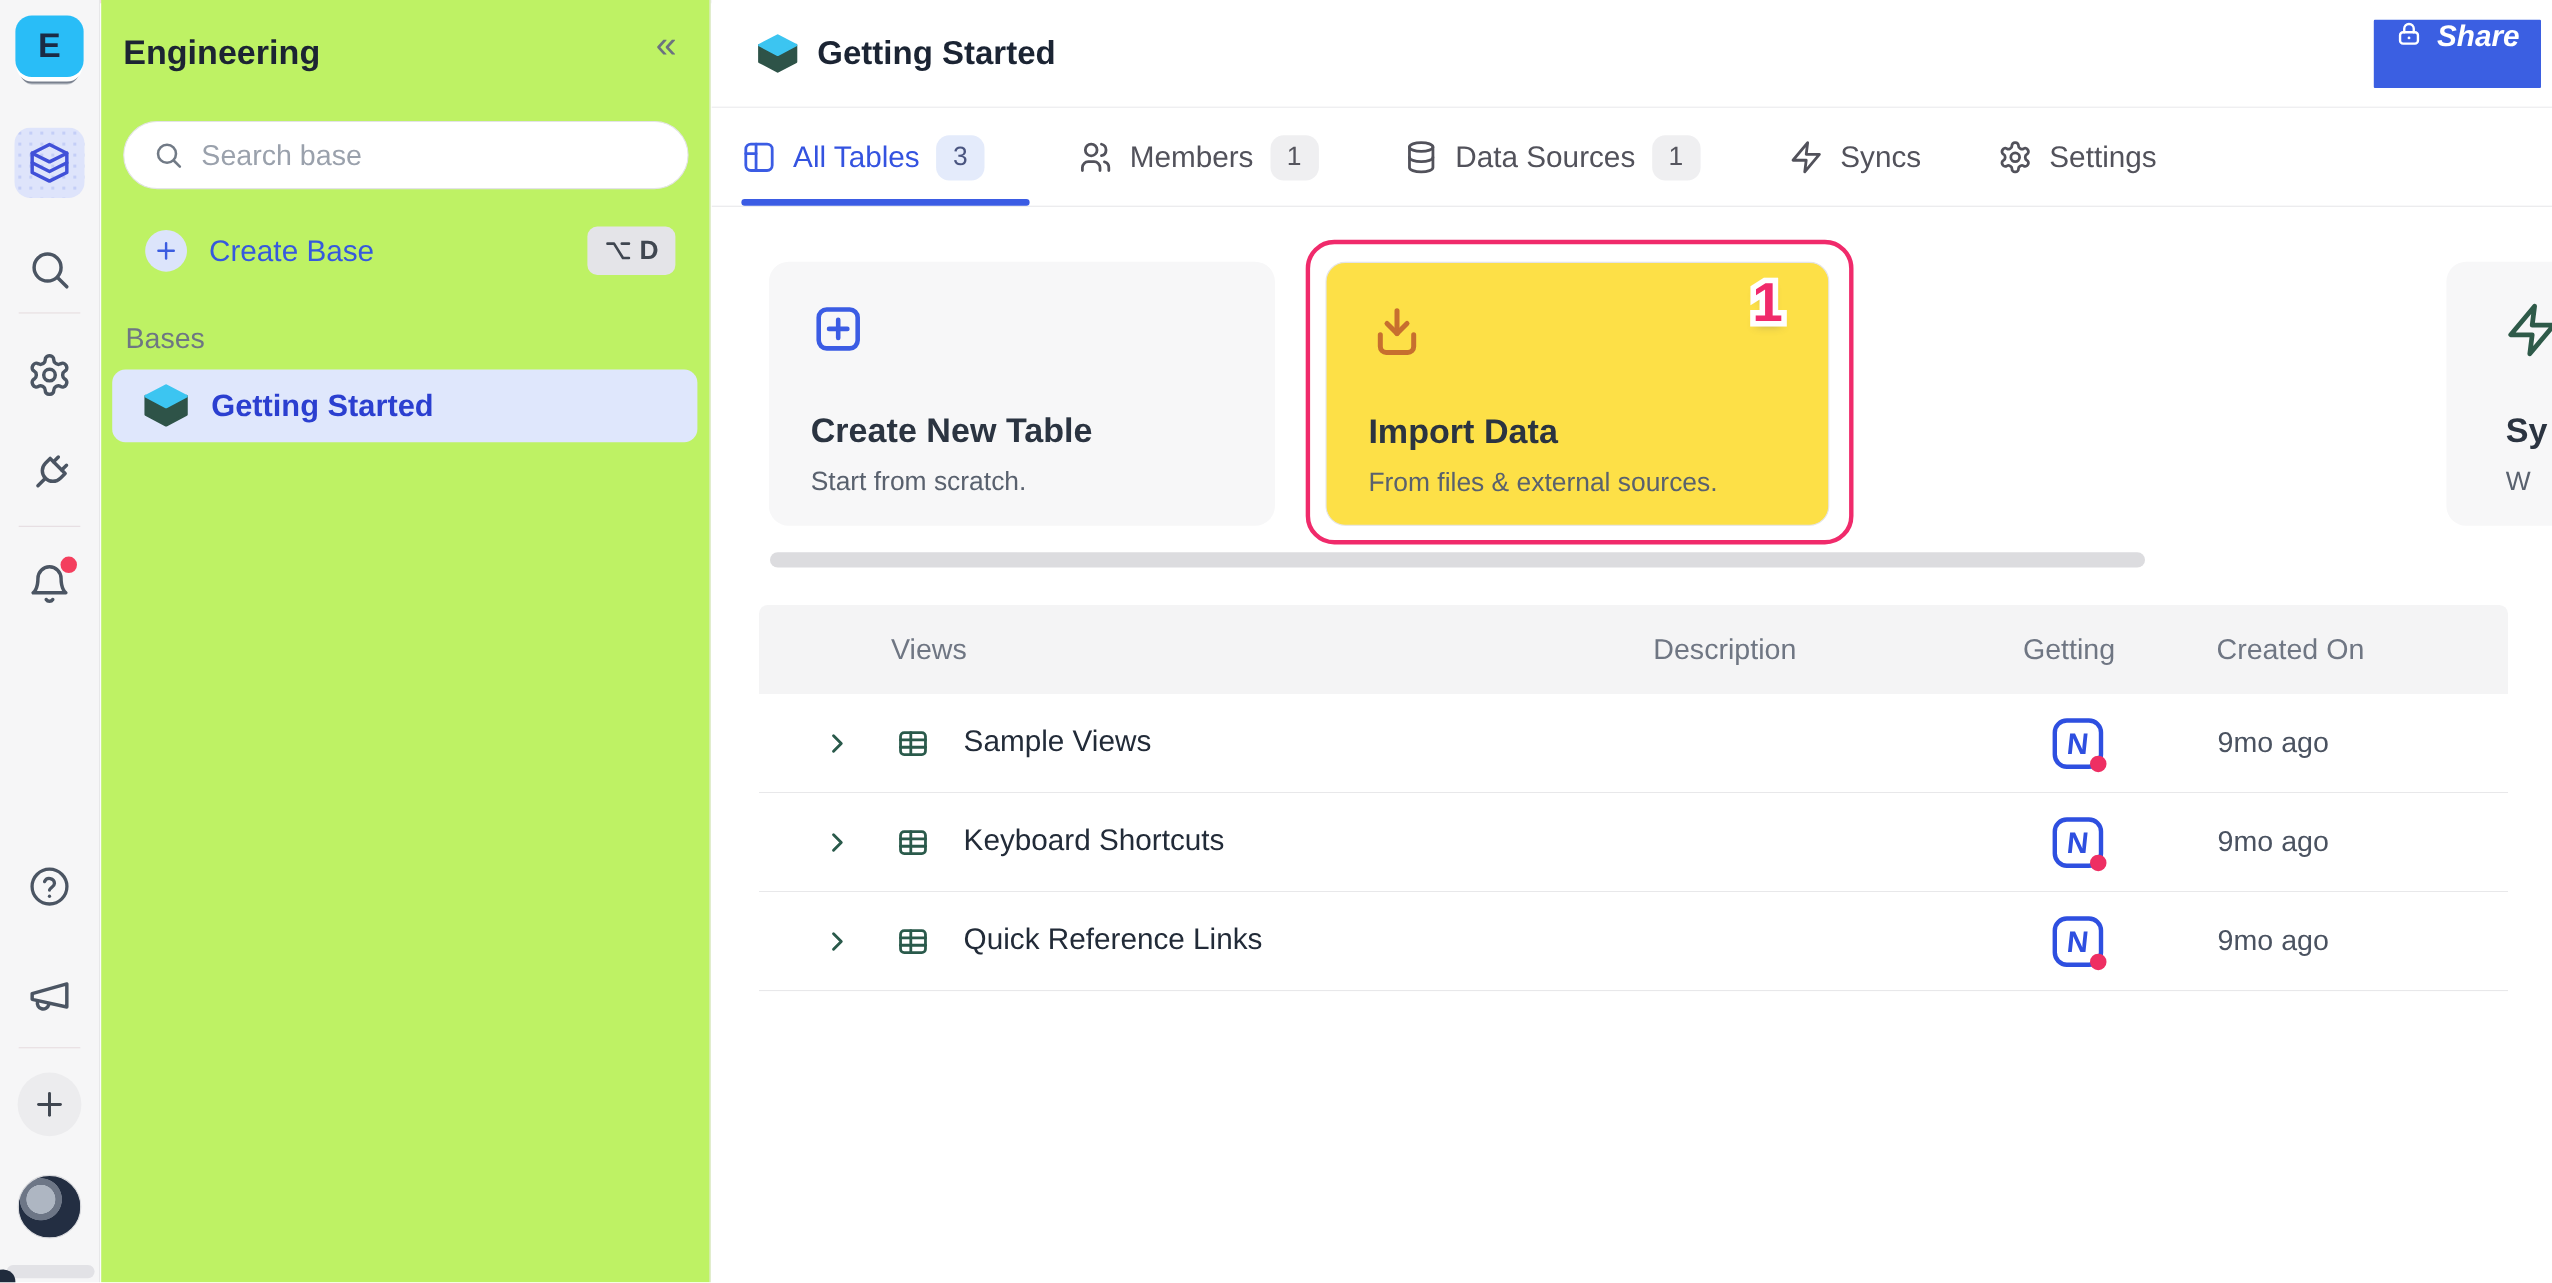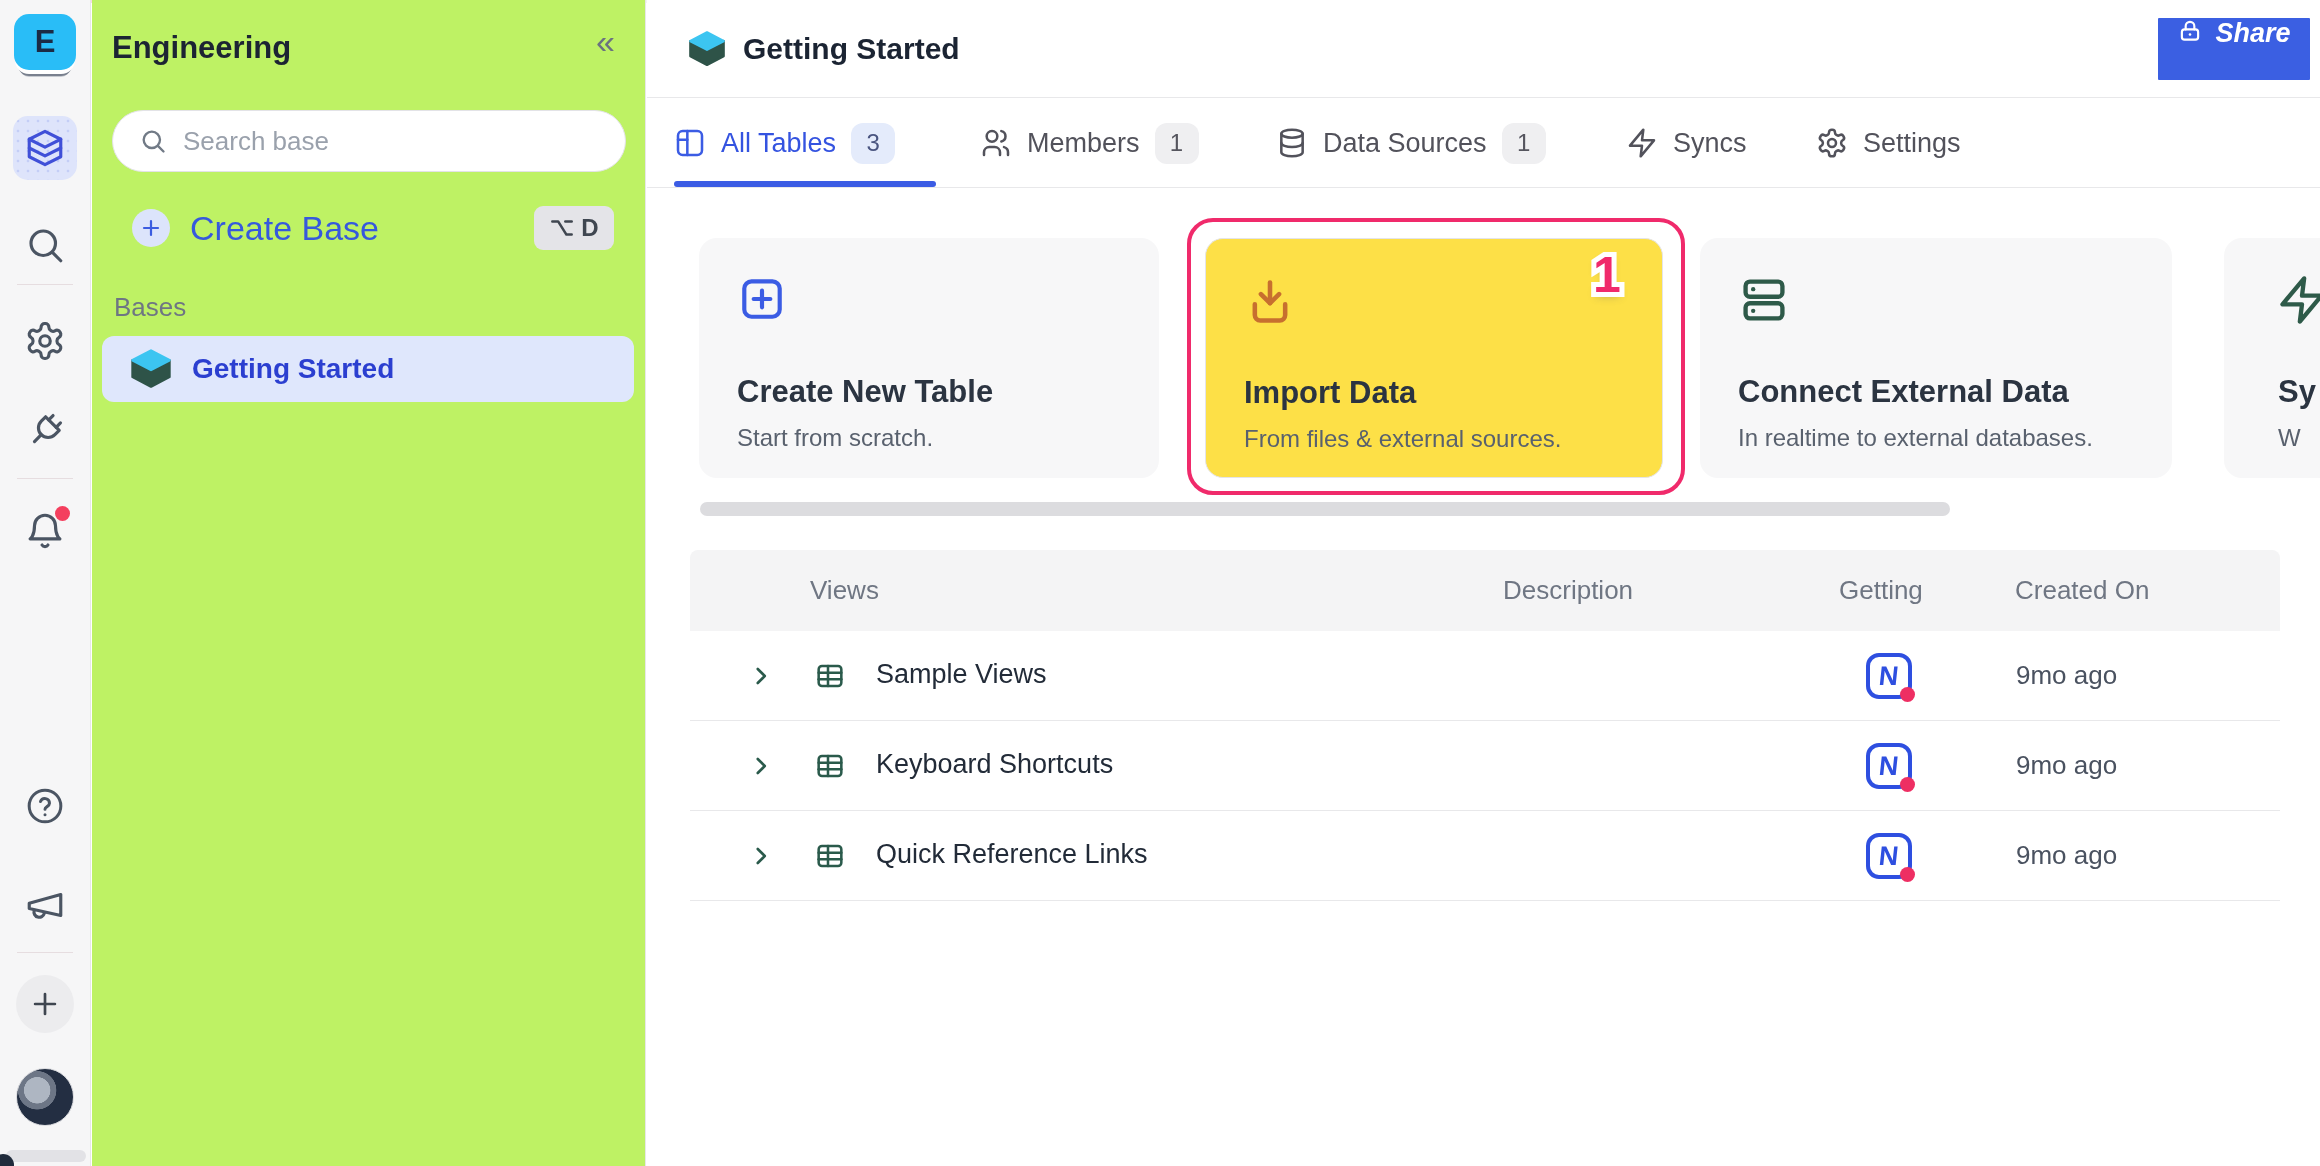--- a/index.html
+++ b/index.html
@@ -33,21 +33,21 @@
   .sidebar { position:absolute; left:92px; top:0; width:554px; height:1166px; background:#bef264; border-right:1px solid #e7e7e9; }
   .ws-title { position:absolute; left:20px; top:30px; font-size:31px; font-weight:700; color:#1c2433; }
   .collapse { position:absolute; right:30px; top:24px; font-size:34px; color:#6b7280; cursor:pointer; line-height:1; }
   .search-box { position:absolute; left:20px; top:110px; width:514px; height:62px; border:1px solid #e3e3e7; border-radius:31px;
     background:#fff; display:flex; align-items:center; padding-left:26px; gap:16px; }
   .search-box input { border:none; outline:none; font-size:26px; color:#374151; width:380px; background:transparent;
     font-family:"Liberation Sans","DejaVu Sans",sans-serif; }
   .search-box input::placeholder { color:#9aa1ac; }
   .create-row { position:absolute; left:20px; top:202px; width:514px; height:52px; display:flex; align-items:center; cursor:pointer; }
   .plus-chip { width:38px; height:38px; border-radius:50%; background:#dce4fb; margin-left:20px; display:flex; align-items:center; justify-content:center; }
-  .create-label { margin-left:20px; font-size:34px; font-weight:500; color:#3659dd; }
+  .create-label { margin-left:20px; font-size:27px; font-weight:500; color:#3659dd; }
   .kbd { position:absolute; right:12px; top:4px; height:44px; min-width:80px; padding:0 12px; background:#e4e4e8; border-radius:9px;
     display:flex; align-items:center; justify-content:center; gap:6px; color:#3f4650; }
   .kbd span { font-size:24px; font-weight:600; }
   .section-label { position:absolute; left:22px; top:292px; font-size:26px; color:#6e7683; }
   .base-item { position:absolute; left:10px; top:336px; width:532px; height:66px; border-radius:12px; background:#dfe7fc;
     display:flex; align-items:center; cursor:pointer; }
   .base-item .cube { margin-left:28px; }
   .base-item .base-label { margin-left:20px; font-size:28px; font-weight:700; color:#2b3fd0; }
 
   
@@ -307,30 +307,20 @@
   <div class="card card2">
     <svg class="card-icon" width="52" height="52" viewBox="0 0 24 24" fill="none" stroke="#c76f2f" stroke-width="2.1" stroke-linecap="round" stroke-linejoin="round">
       <line x1="12" y1="3.5" x2="12" y2="13"></line>
         <polyline points="7.8 8.8 12 13 16.2 8.8"></polyline>
       <path d="M5 12.5v5a2.5 2.5 0 0 0 2.5 2.5h9a2.5 2.5 0 0 0 2.5-2.5v-5" transform="translate(0,1)"></path>
     </svg>
     <div class="card-title">Import Data</div>
     <div class="card-sub">From files &amp; external sources.</div>
   </div>
 
-  <div class="card card3">
-    <svg class="card-icon" width="52" height="52" viewBox="0 0 24 24" fill="none" stroke="#2e5a49" stroke-width="2" stroke-linecap="round" stroke-linejoin="round">
-      <rect x="3.5" y="3.5" width="17" height="7" rx="2"></rect>
-        <rect x="3.5" y="13.5" width="17" height="7" rx="2"></rect>
-      <line x1="7" y1="7" x2="7.01" y2="7"></line>
-        <line x1="7" y1="17" x2="7.01" y2="17"></line>
-    </svg>
-    <div class="card-title">Connect External Data</div>
-    <div class="card-sub">In realtime to external databases.</div>
-  </div>
 
   <div class="card card4">
     <svg class="card-icon" width="52" height="52" viewBox="0 0 24 24" fill="none" stroke="#2e5a49" stroke-width="2" stroke-linecap="round" stroke-linejoin="round">
       <polygon points="13 2 3 14 12 14 11 22 21 10 12 10"></polygon>
     </svg>
     <div class="card-title">Sy</div>
     <div class="card-sub">W</div>
   </div>
 
   <div class="anno-ring"></div>

